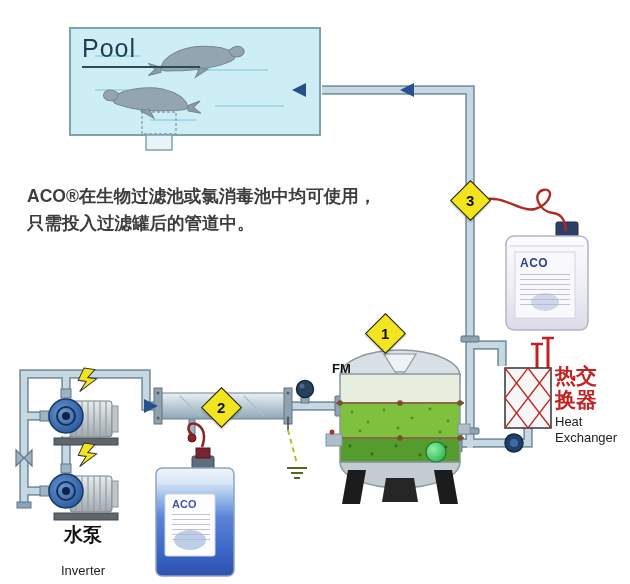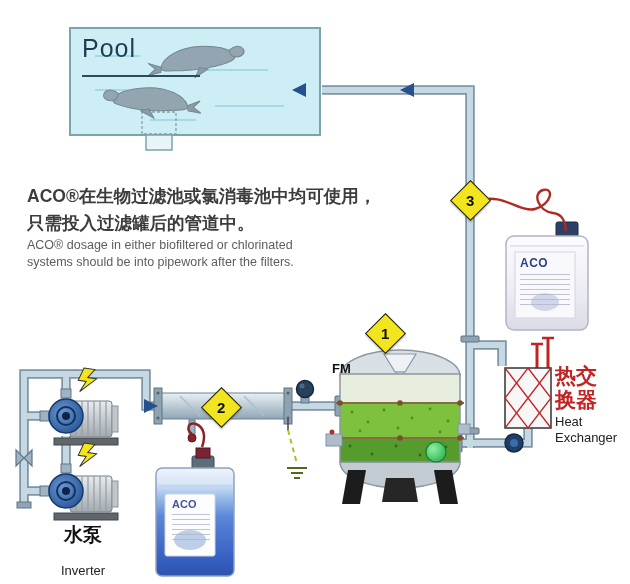--- a/index.html
+++ b/index.html
@@ -1,21 +1,21 @@
 <!DOCTYPE html>
 <html style="--diamond_yellow: #f2e41e; --pipe_fill: #c6d8e2; --pipe_edge: #7e95a7; --arrow_blue: #27508f; --hot_red: #c32222; --filter_green: #7ec13e; --pool_water: #cdeef5;"><head>
 <meta charset="utf-8">
 <style>
   html,body{margin:0;padding:0;background:#fff;}
   .canvas{position:relative;width:630px;height:584px;background:#fff;overflow:hidden;
           font-family:"Liberation Sans", sans-serif;}
   .abs{position:absolute;}
   svg{position:absolute;left:0;top:0;}
   .pool-label{left:82px;top:34px;font-size:25px;color:#1e3d52;width:118px;
-              border-bottom:2px solid #2b4a5a;padding-bottom:12px;letter-spacing:1px;}
+              border-bottom:2px solid #2b4a5a;padding-bottom:3px;letter-spacing:1px;}
   .desc-zh{left:27px;top:183px;font-size:17.5px;color:#3c3c3c;line-height:27px;font-weight:700;}
   .desc-en{left:27px;top:237px;font-size:12.5px;color:#5d5d5d;line-height:17px;}
   .diamond{position:absolute;width:27px;height:27px;background:var(--diamond_yellow,#f2e41e);
            border:1.6px solid #1a1a1a;transform:rotate(45deg);
            display:flex;align-items:center;justify-content:center;
            box-shadow:1px 1px 2px rgba(0,0,0,.25);z-index:5;}
   .diamond span{transform:rotate(-45deg);font-weight:bold;font-size:15px;color:#111;}
   .fm-label{left:292px;top:361px;font-size:13px;font-weight:bold;color:#111;margin-left:40px;}
   .hx-zh{left:555px;top:364px;width:48px;font-size:21px;font-weight:bold;
          color:var(--hot_red,#c32222);line-height:24px;word-break:break-all;}
@@ -232,24 +232,20 @@
     <polygon points="144,399 158,406 144,413"></polygon>
   </g>
 </svg>
 
 <div class="abs pool-label">Pool</div>
 
 <div class="abs desc-zh">
   <div>ACO®在生物过滤池或氯消毒池中均可使用，</div>
   <div>只需投入过滤罐后的管道中。</div>
 </div>
-<div class="abs desc-en">
-  <div>ACO® dosage in either biofiltered or chlorinated</div>
-  <div>systems should be into pipework after the filters.</div>
-</div>
 
 <div class="diamond" style="left:371px;top:319px;">
   <span>1</span>
 </div>
 <div class="diamond" style="left:207px;top:393px;">
   <span>2</span>
 </div>
 <div class="diamond" style="left:456px;top:186px;">
   <span>3</span>
 </div>

